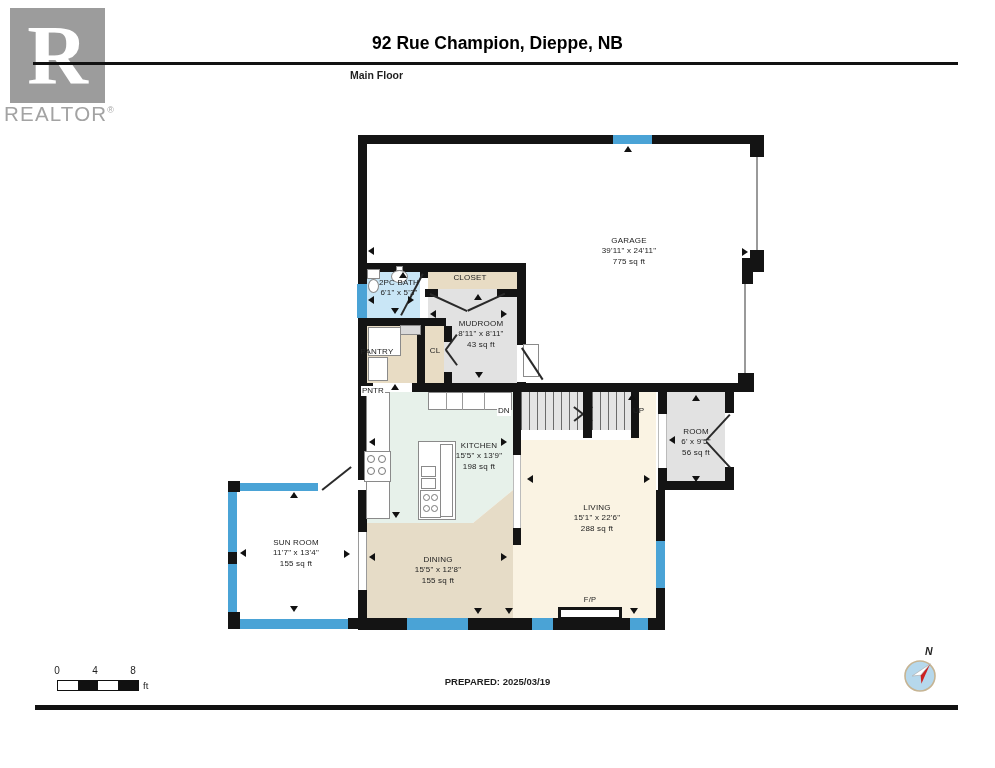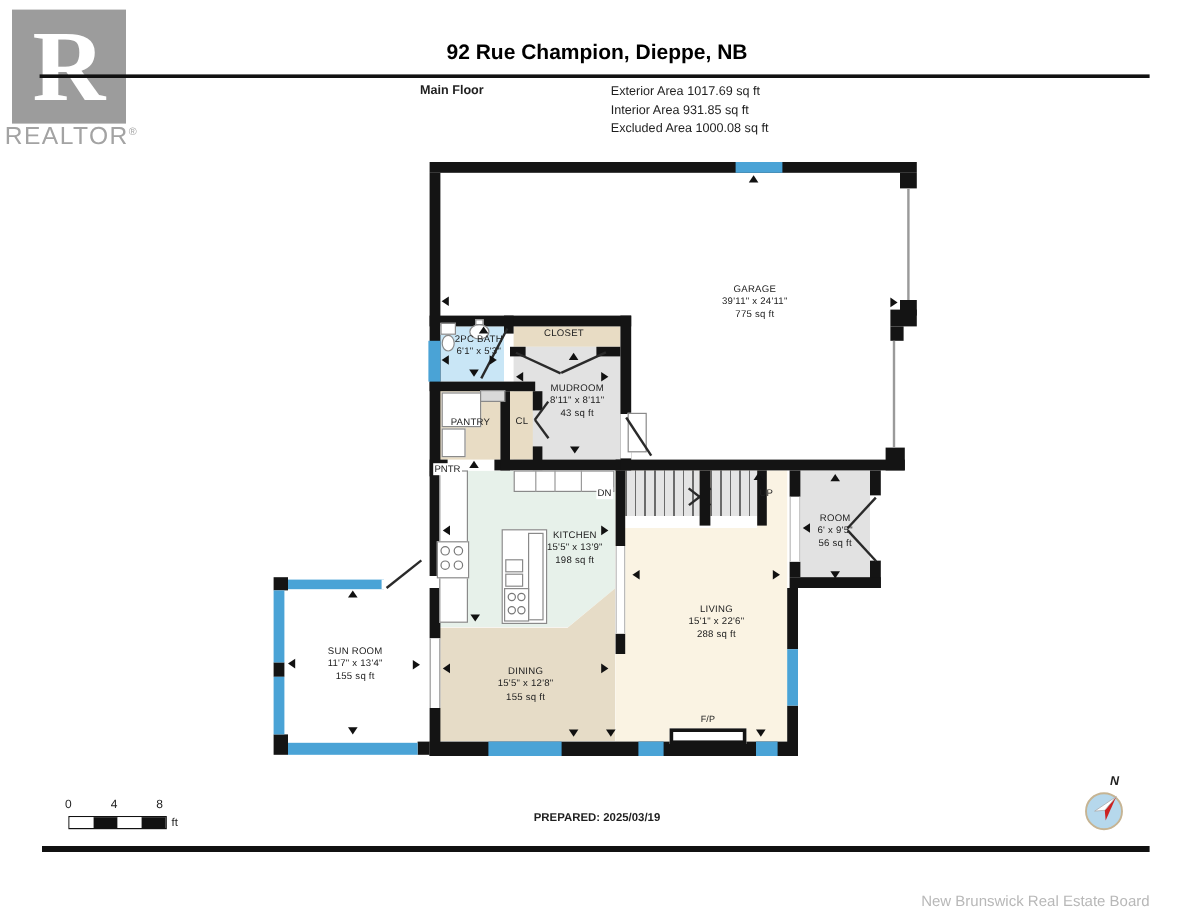--- a/index.html
+++ b/index.html
@@ -51,25 +51,20 @@
 
 <div class="page">
 
   <div class="logo-box">
     <span class="logo-r">R</span>
   </div>
   <div class="brand-text"><span>REALTOR</span><sup>®</sup></div>
   <div class="header-line"></div>
   <div class="title">92 Rue Champion, Dieppe, NB</div>
   <div class="floor-label">Main Floor</div>
-  <div class="area-lines">
-    <div>Exterior Area 1017.69 sq ft</div>
-    <div>Interior Area 931.85 sq ft</div>
-    <div>Excluded Area 1000.08 sq ft</div>
-  </div>
 
   <div class="abs" style="left:0;top:0;width:822px;height:768px;">
 
     <div class="fill" style="left:366px;top:272px;width:54px;height:46px;background:#c9e6f6;"></div>
     <div class="fill" style="left:428px;top:272px;width:89px;height:17px;background:#e8dcc4;"></div>
     <div class="fill" style="left:428px;top:289px;width:89px;height:94px;background:#e2e2e2;"></div>
     <div class="fill" style="left:366px;top:326px;width:51px;height:57px;background:#e8dcc4;"></div>
     <div class="fill" style="left:425px;top:326px;width:19px;height:57px;background:#e8dcc4;"></div>
     <div class="fill" style="left:366px;top:392px;width:147px;height:131px;background:#e7f1ea;clip-path:polygon(0% 0%,100% 0%,100% 74.8%,72.8% 100%,0% 100%);"></div>
     <div class="fill" style="left:366px;top:490px;width:147px;height:128px;background:#e6dcc7;clip-path:polygon(0% 25.8%,72.8% 25.8%,100% 0%,100% 100%,0% 100%);"></div>
@@ -223,21 +218,21 @@
       <div>6'1" x 5'3"</div>
     </div>
     <div class="rl" style="left:470px;top:273px;">
       <div>CLOSET</div>
     </div>
     <div class="rl" style="left:481px;top:319px;">
       <div>MUDROOM</div>
       <div>8'11" x 8'11"</div>
       <div>43 sq ft</div>
     </div>
-    <div class="rl" style="left:392px;top:347px;">
+    <div class="rl" style="left:377px;top:347px;">
       <div>PANTRY</div>
     </div>
     <div class="rl" style="left:435px;top:346px;">
       <div>CL</div>
     </div>
     <div class="rl1" style="left:361px;top:386px;background:#fff;padding:0 1px;">
       <span>PNTR</span>
     </div>
     <div class="rl" style="left:479px;top:441px;">
       <div>KITCHEN</div>
@@ -290,15 +285,14 @@
   <svg class="abs" style="left:896px;top:645px;" width="48" height="52" viewBox="0 0 48 52">
     <circle cx="24" cy="31" r="15" fill="#b6d8ec" stroke="#c6b493" stroke-width="1.6"></circle>
     <g transform="rotate(40 24 31)">
       <polygon points="24,15 30,36 24,30" fill="#cc2222"></polygon>
       <polygon points="24,15 18,36 24,30" fill="#ffffff" stroke="#aaaaaa" stroke-width="0.6"></polygon>
     </g>
   </svg>
   <div class="north">N</div>
 
   <div class="footer-line"></div>
-  <div class="board">New Brunswick Real Estate Board</div>
 
 </div>
 
 </body></html>

